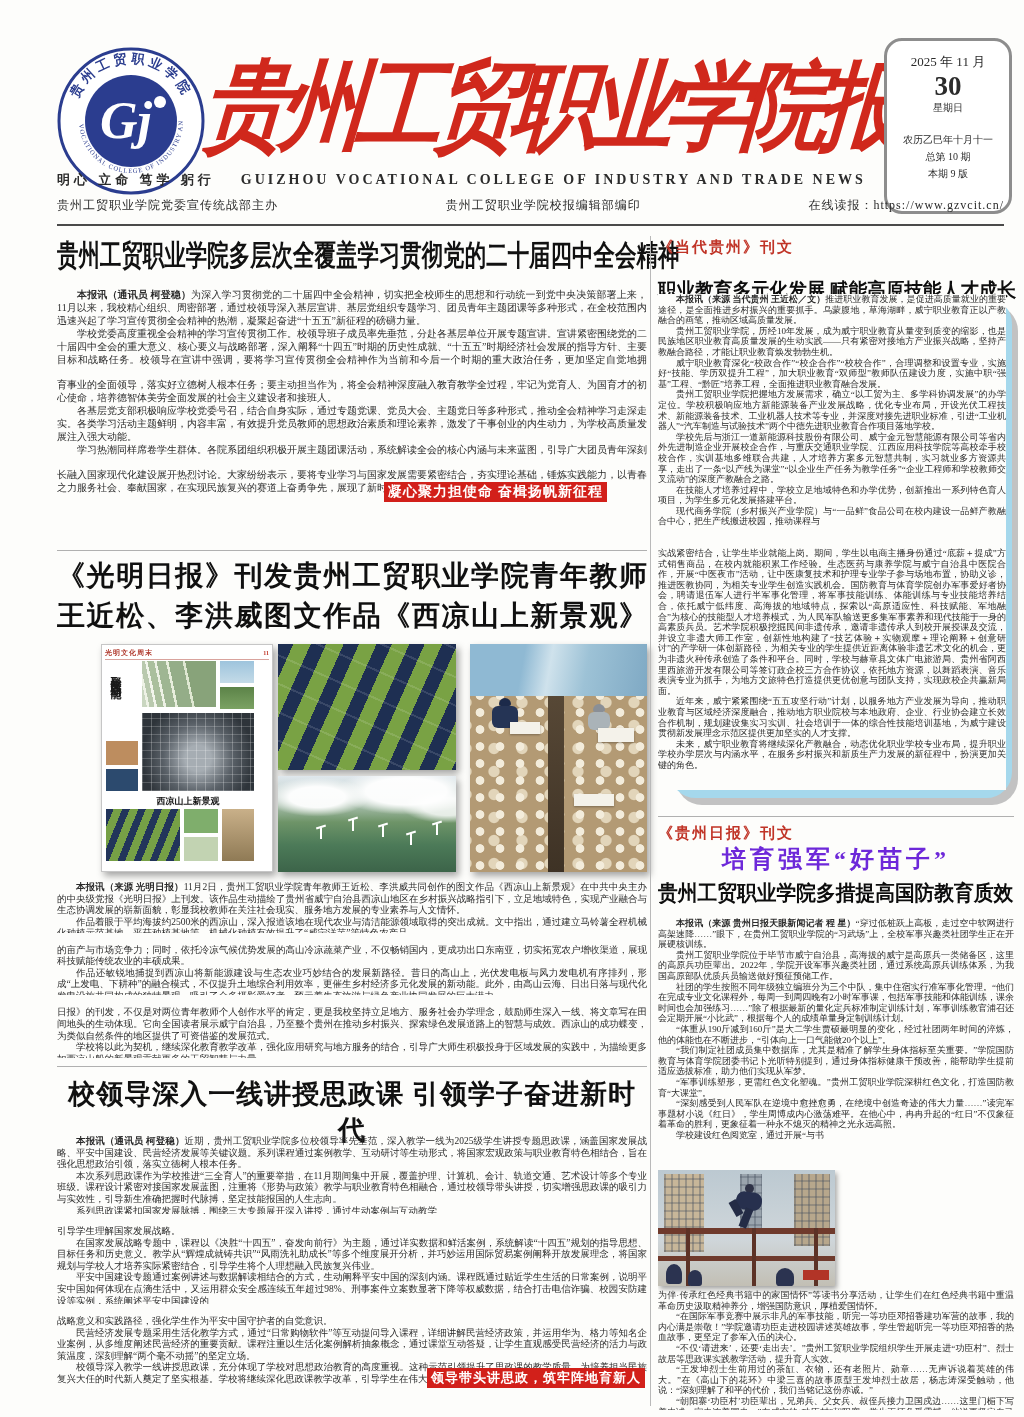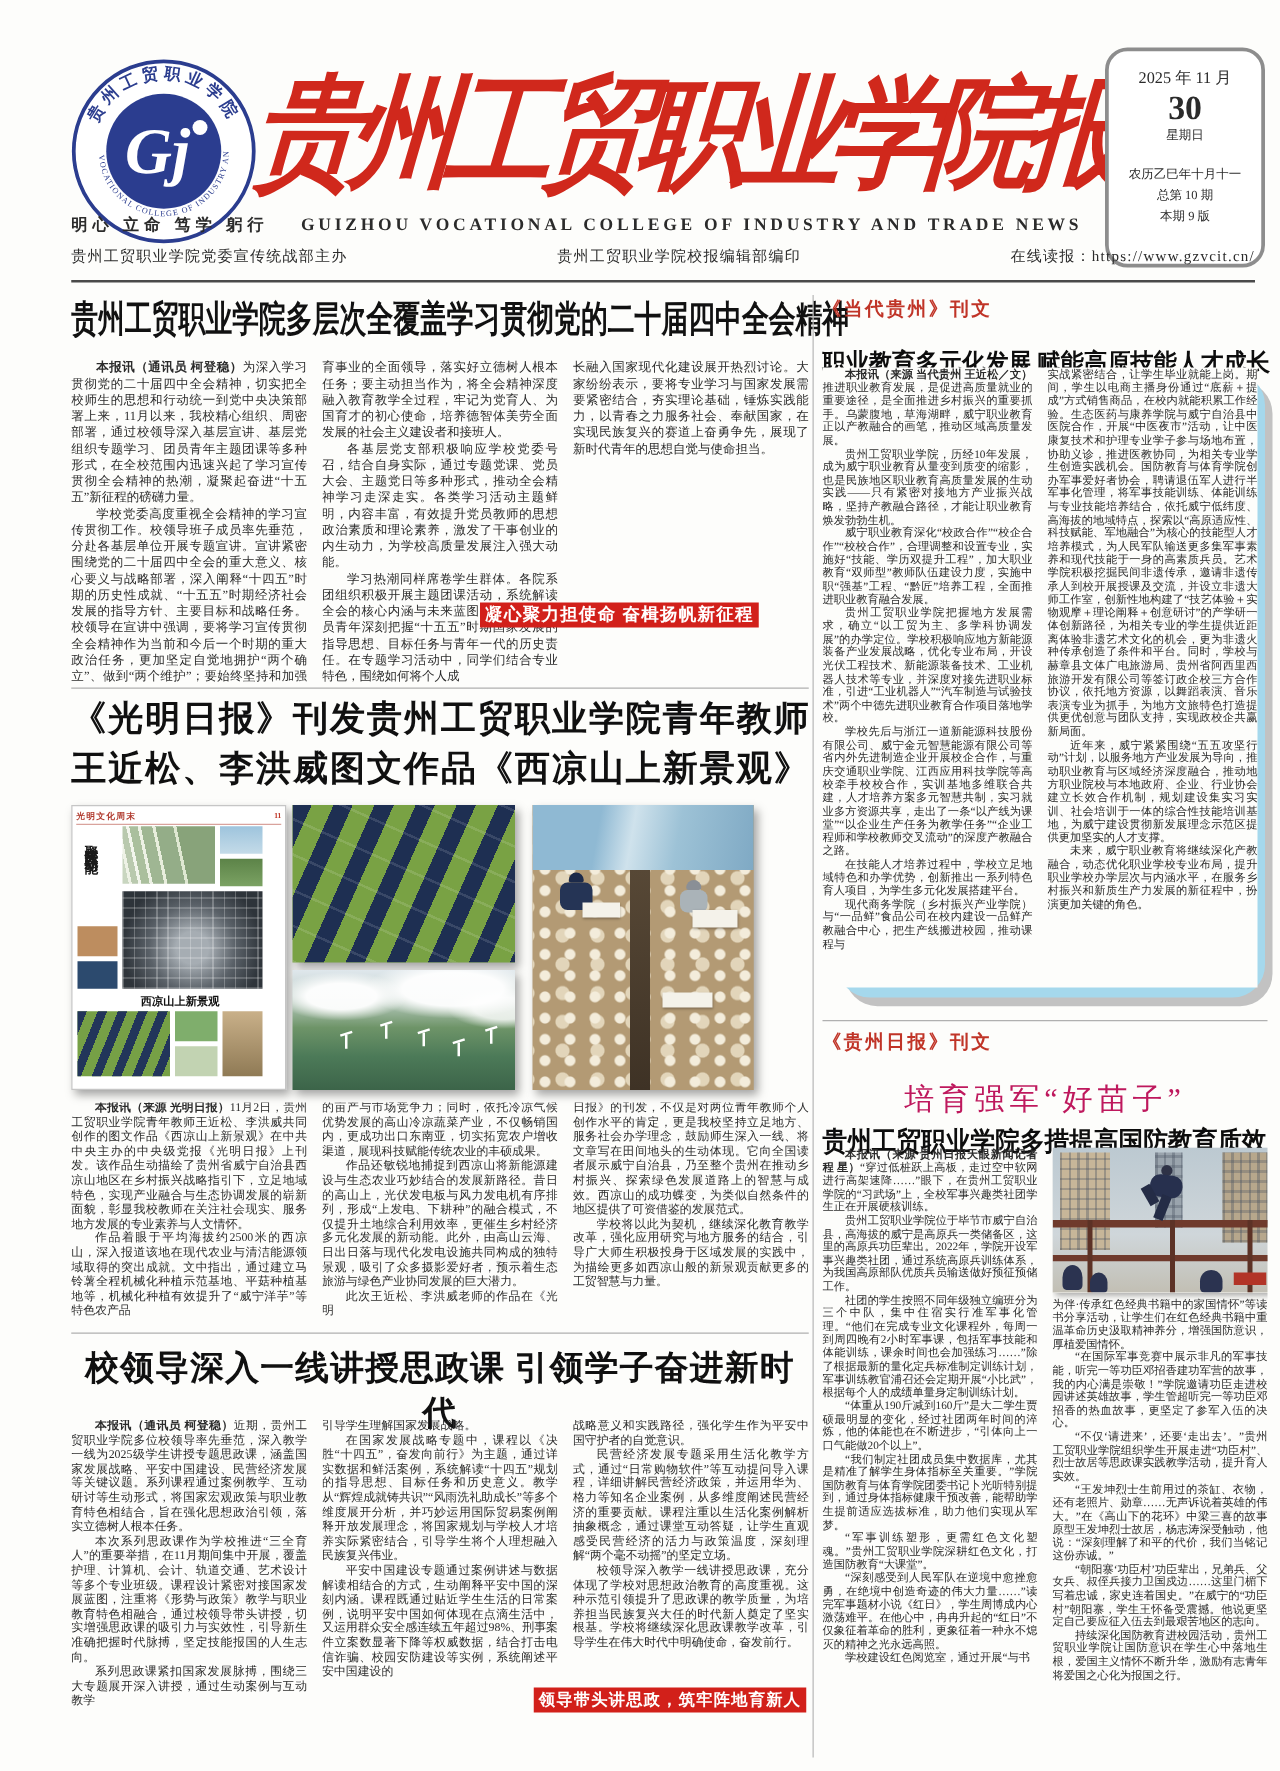--- a/index.html
+++ b/index.html
@@ -24,25 +24,25 @@
   #motto-row{left:57px;top:171px;width:820px;display:flex;align-items:baseline;gap:26px;}
   #motto{font-size:13px;font-weight:bold;letter-spacing:4px;}
   #title-en{font-size:14px;font-weight:bold;letter-spacing:3px;white-space:nowrap;}
   #info-row{left:57px;top:197px;width:947px;display:flex;justify-content:space-between;font-size:12px;letter-spacing:1px;}
   #mast-rule{left:57px;top:224px;width:947px;height:2px;background:#4a4a4a;}
 
   
   .kicker{color:#c03427;font-weight:bold;font-size:15px;letter-spacing:2px;}
   .badge{position:absolute;background:#d2201a;color:#fff;font-weight:bold;white-space:nowrap;
          padding:1px 4px;letter-spacing:1px;font-family:"Liberation Sans","DejaVu Sans",sans-serif;}
-  .cols{display:flex;gap:12px;}
+  .cols{display:flex;gap:12px;flex-direction:column;}
   .col{flex:1;overflow:hidden;}
   .vrule{left:650px;top:236px;width:1px;height:1170px;background:#b9b9b9;}
   .hrule{height:1px;background:#b0b0b0;}
-  .photo{position:absolute;box-shadow:3px 4px 7px rgba(0,0,0,.35);overflow:hidden;}
+  .photo{position:absolute;box-shadow:3px 4px 7px rgba(0,0,0,.35);overflow:hidden;margin-left:44px;}
 
   
   #art1{left:57px;top:236px;width:590px;height:312px;}
   #a1-headline{font-family:"Liberation Sans","DejaVu Sans",sans-serif;font-weight:900;font-size:29px;
      white-space:nowrap;transform:scaleX(.74);transform-origin:left top;letter-spacing:0;color:#111;}
   #a1-body{position:absolute;left:0;top:52px;width:590px;height:258px;font-size:10px;line-height:13px;}
   #a1-badge{right:40px;bottom:46px;font-size:14px;}
 
   #hr1{left:57px;top:550px;width:590px;}
 
@@ -104,33 +104,33 @@
   .box{position:absolute;background:#f4f2ea;box-shadow:0 1px 2px rgba(0,0,0,.3);}
   .worker{position:absolute;}
   .worker .cap{width:12px;height:8px;border-radius:6px 6px 2px 2px;margin:0 auto;}
   .worker .body{width:26px;height:22px;border-radius:6px;}
 
   
   #hr2{left:57px;top:1066px;width:590px;}
   #art3{left:57px;top:1076px;width:590px;height:330px;}
   #a3-headline{font-weight:900;font-size:27px;text-align:center;letter-spacing:1px;color:#101010;}
   #a3-body{position:absolute;left:0;top:60px;width:590px;height:258px;font-size:9.5px;line-height:11.6px;}
-  #a3-badge{right:2px;bottom:36px;font-size:13px;margin-left:44px;}
+  #a3-badge{right:2px;bottom:18px;font-size:13px;margin-left:44px;}
 
   
   #r1{left:658px;top:238px;width:356px;height:574px;}
   #r1-headline{margin-top:20px;font-weight:900;font-size:20px;white-space:nowrap;transform:scaleX(.93);
      transform-origin:left top;color:#0d0d0d;}
   #r1-card{position:absolute;left:12px;top:60px;width:318px;height:476px;border:12px solid #a5d8ec;
      border-radius:26px;box-shadow:6px 7px 0 #c2c2c2;background:#fdfdfb;}
   #r1-body{position:absolute;left:0;top:56px;width:348px;height:496px;background:#fdfdfb;
      font-size:9px;line-height:10.6px;}
   #hr3{left:658px;top:816px;width:356px;}
   #r2{left:658px;top:824px;width:356px;height:586px;}
-  #r2-h1{margin-top:20px;text-align:center;font-weight:400;font-size:24px;letter-spacing:4px;color:#be185d;}
+  #r2-h1{text-align:center;font-weight:700;font-size:24px;letter-spacing:4px;color:#6d28d9;}
   #r2-h2{font-weight:900;font-size:21px;white-space:nowrap;transform:scaleX(.94);transform-origin:left top;
      margin-top:4px;color:#0d0d0d;}
   #r2-body{position:absolute;left:0;top:94px;width:356px;height:492px;font-size:9px;line-height:10.6px;}
 
   
   #ph-mil{position:relative;width:177px;height:116px;background:linear-gradient(#bcc9d1,#cfd6da 60%,#c2bfb4);
      box-shadow:2px 3px 5px rgba(0,0,0,.35);margin-bottom:4px;overflow:hidden;}
   .bld{position:absolute;top:4px;background:
      repeating-linear-gradient(90deg,rgba(70,80,95,.35) 0 2px,transparent 2px 7px),
      repeating-linear-gradient(0deg,rgba(70,80,95,.3) 0 2px,transparent 2px 8px);}

